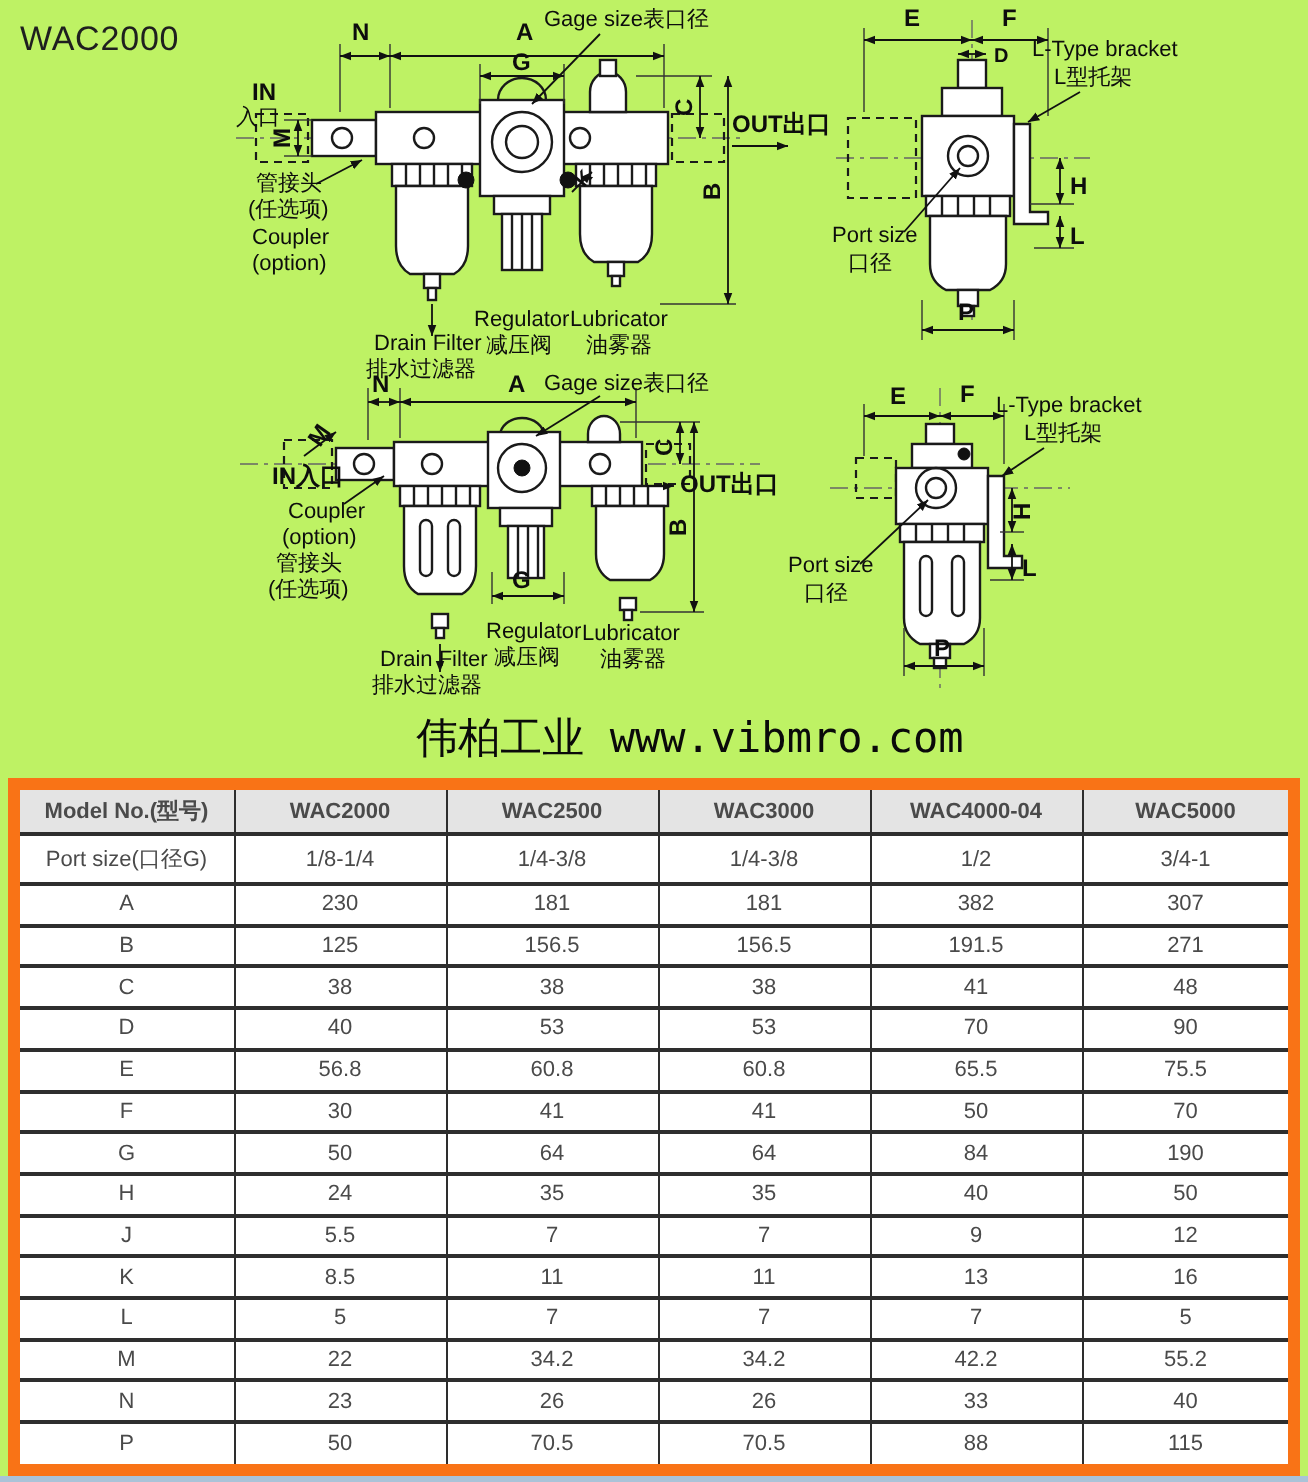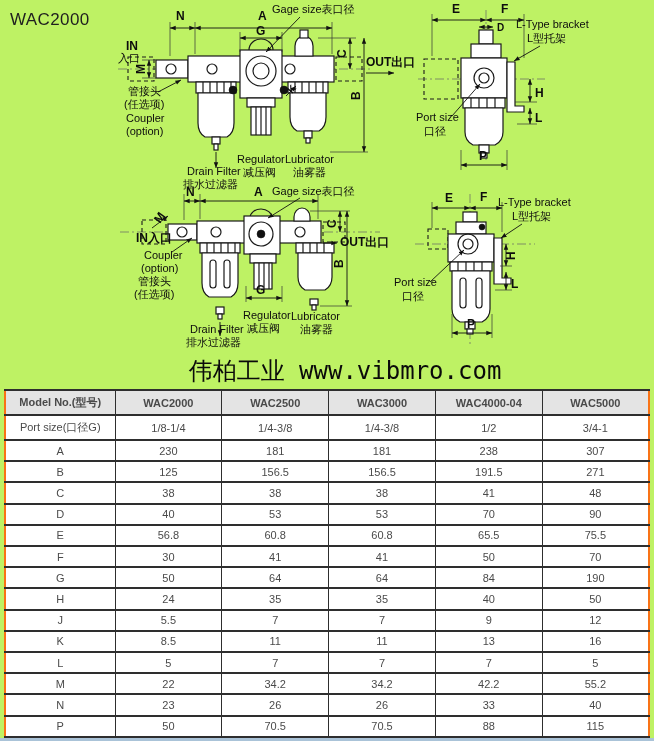--- a/index.html
+++ b/index.html
@@ -3,38 +3,38 @@
 <meta charset="utf-8">
 <style>
   html,body{margin:0;padding:0;background:#fff}
   .page{position:relative;width:654px;height:741px;background:#bef264;overflow:hidden;
         font-family:"Liberation Sans","DejaVu Sans",sans-serif;color:#111}
   .section-title{position:absolute;font-size:17px;letter-spacing:.4px;color:#1f1f1f}
   #title1{left:10px;top:10px}
   #title2{left:7px;top:192px}
   .watermark{position:absolute;left:36px;top:355px;width:618px;text-align:center;
              font-family:"DejaVu Sans Mono","Liberation Mono",monospace;
-             font-size:24px;color:#0a0a0a;white-space:nowrap}
+             font-size:21px;color:#0a0a0a;white-space:nowrap}
   svg.drawing{position:absolute;left:0}
   #svg1{top:0}
   #svg2{top:186px}
   
   .s{stroke:#1a1a1a;fill:none;stroke-width:1.2}
   .f{stroke:#1a1a1a;fill:#fff;stroke-width:1.2}
   .k{stroke:#111;fill:#111;stroke-width:.5}
   .d{stroke:#1a1a1a;fill:none;stroke-width:1.1;stroke-dasharray:4 3}
   .c{stroke:#666;fill:none;stroke-width:.7;stroke-dasharray:9 3 2 3}
   .m{stroke:#111;stroke-width:.9;fill:none}
   .x{stroke:#333;stroke-width:.7;fill:none}
   svg text{font-family:"Liberation Sans","DejaVu Sans",sans-serif;font-size:11px;fill:#0d0d0d}
   svg text.dl{font-size:12px;font-weight:bold}
   svg text.sm{font-size:10px;font-weight:bold}
   
   .dim-table{position:absolute;left:4px;top:389px;width:646px;height:349px;
-             border-collapse:collapse;table-layout:fixed;background:#fff;border:2px solid #f97316}
+             border-collapse:collapse;table-layout:fixed;background:#fff;border:6px solid #f97316}
   .dim-table th,.dim-table td{border:1px solid #2e2e2e;border-top-width:2px;border-bottom-width:2px;
              text-align:center;vertical-align:middle;padding:0;font-size:11px;color:#4a4a4a;overflow:hidden}
   .dim-table thead tr{height:25px}
   .dim-table .port-row{height:25px}
   .hdr{background:#e4e4e4;font-weight:bold;color:#0f0f0f;font-size:12px}
   .lab{font-weight:normal;color:#0f0f0f;font-size:12px}
   .bottom-strip{position:absolute;left:0;bottom:0;width:654px;height:3px;background:#aac3d8}
 </style>
 </head>
 <body>
@@ -348,21 +348,21 @@
           <td>1/4-3/8</td>
           <td>1/4-3/8</td>
           <td>1/2</td>
           <td>3/4-1</td>
         </tr>
         <tr>
           <td class="lab">A</td>
           <td>230</td>
           <td>181</td>
           <td>181</td>
-          <td>238</td>
+          <td>382</td>
           <td>307</td>
         </tr>
         <tr>
           <td class="lab">B</td>
           <td>125</td>
           <td>156.5</td>
           <td>156.5</td>
           <td>191.5</td>
           <td>271</td>
         </tr>

